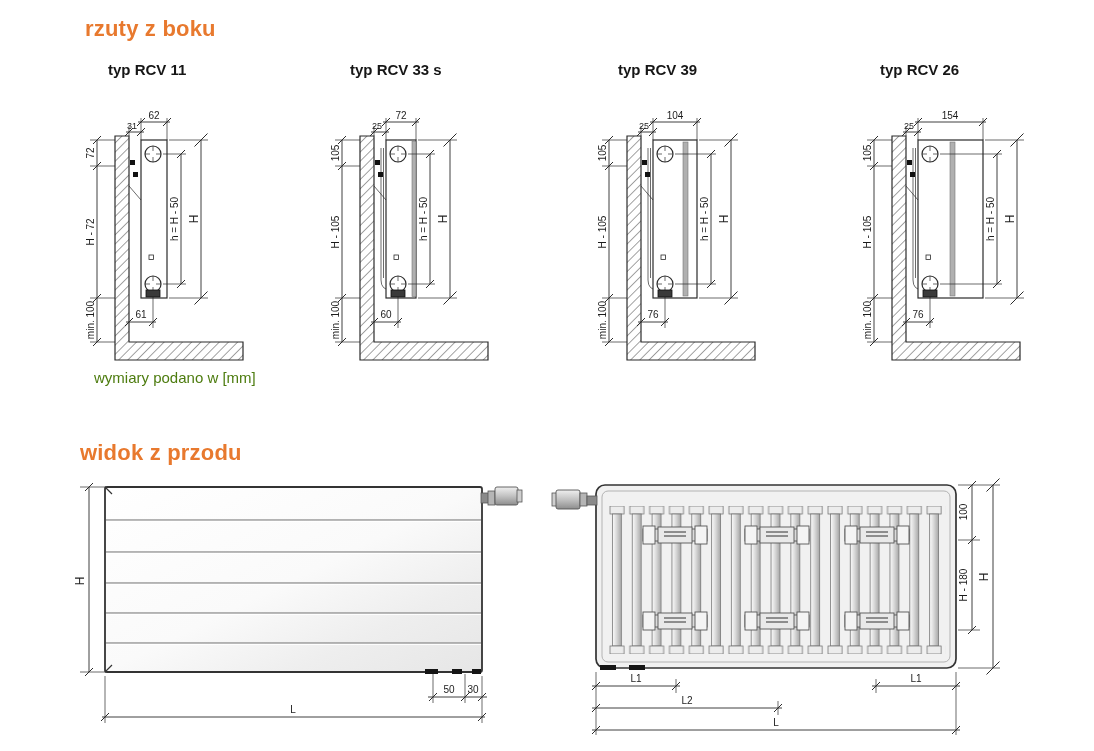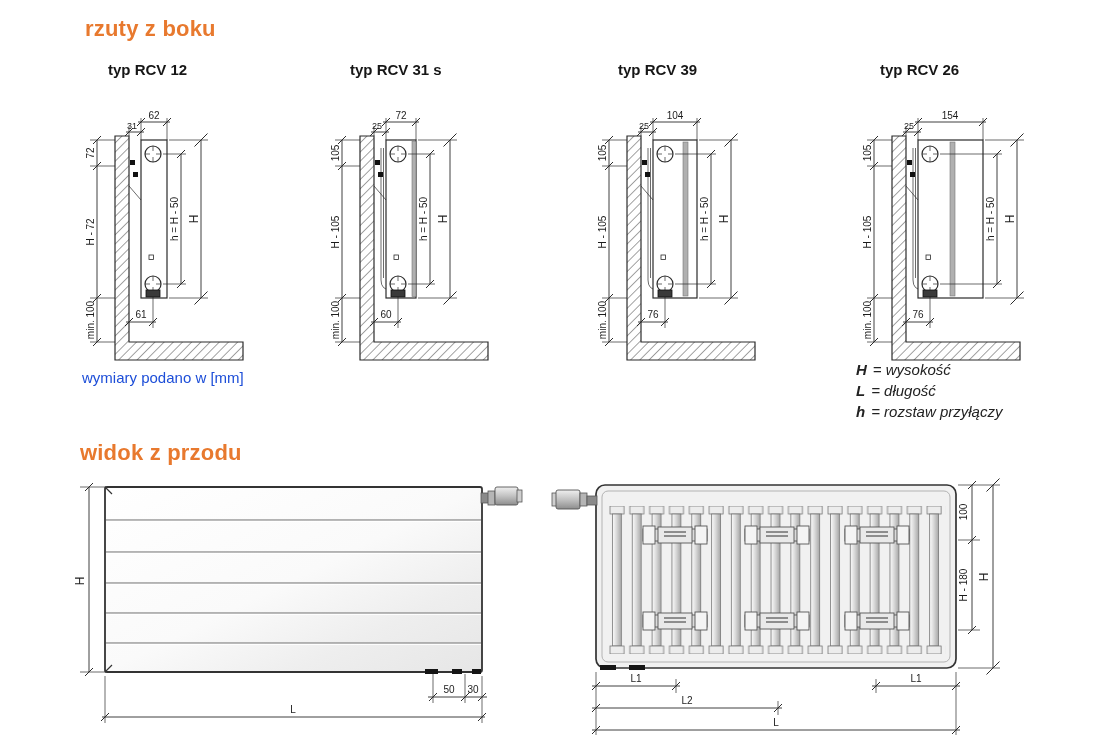--- a/index.html
+++ b/index.html
@@ -1,50 +1,45 @@
 <!DOCTYPE html>
 <html><head>
 <meta charset="utf-8">
 <style>
   html,body{margin:0;padding:0;background:#fff}
   #stage{position:relative;width:1094px;height:751px;background:#ffffff;overflow:hidden;
          font-family:"Liberation Sans",sans-serif;color:#1c1c1c}
   .title{position:absolute;font-weight:700;font-size:22px;color:#e8792e;letter-spacing:.2px}
   .dhead{position:absolute;top:61px;font-weight:700;font-size:15px;color:#161616}
-  .note{position:absolute;left:82px;top:369px;font-size:15px;color:#1d4ed8}
+  .note{position:absolute;left:94px;top:369px;font-size:15px;color:#4d7c0f}
   .legend{position:absolute;left:856px;top:361px;font-size:15px;color:#222}
   .legend .row{height:21px;font-style:italic}
   .legend .sym{font-weight:700;font-style:italic}
   .legend .def{margin-left:6px}
   svg{position:absolute;left:0;top:0}
   .lshape{fill:url(#hatch);stroke:#2b2b2b;stroke-width:1.2}
   .panel{fill:#ffffff;stroke:#2b2b2b;stroke-width:1.2}
   .dim{stroke:#2b2b2b;stroke-width:.9;fill:none}
   .thin{stroke:#2b2b2b;stroke-width:.7;fill:none}
   .lbl{font:10px "Liberation Sans",sans-serif;fill:#1c1c1c}
   .sm{font-size:9px}
   .lblb{font:12px "Liberation Sans",sans-serif;fill:#1c1c1c}
 </style>
 </head>
 <body>
 
 <div id="stage">
 
   <div class="title" style="left:85px;top:16px">rzuty z boku</div>
-  <div class="dhead" style="left:108px">typ RCV 12</div>
-  <div class="dhead" style="left:350px">typ RCV 31 s</div>
+  <div class="dhead" style="left:108px">typ RCV 11</div>
+  <div class="dhead" style="left:350px">typ RCV 33 s</div>
   <div class="dhead" style="left:618px">typ RCV 39</div>
   <div class="dhead" style="left:880px">typ RCV 26</div>
   <div class="note">wymiary podano w [mm]</div>
 
-  <div class="legend">
-    <div class="row"><span class="sym">H</span><span class="def">= wysokość</span></div>
-    <div class="row"><span class="sym">L</span><span class="def">= długość</span></div>
-    <div class="row"><span class="sym">h</span><span class="def">= rozstaw przyłączy</span></div>
-  </div>
 
   <div class="title" style="left:80px;top:440px">widok z przodu</div>
 
   <svg width="1094" height="751" viewBox="0 0 1094 751">
     <defs>
       <pattern id="hatch" width="6.5" height="6.5" patternUnits="userSpaceOnUse" patternTransform="rotate(45)">
         <line x1="0" y1="0" x2="0" y2="6.5" stroke="#454545" stroke-width="1"></line>
       </pattern>
       <linearGradient id="fingrad" x1="0" y1="0" x2="1" y2="0">
         <stop offset="0" stop-color="#fbfbfb"></stop>

